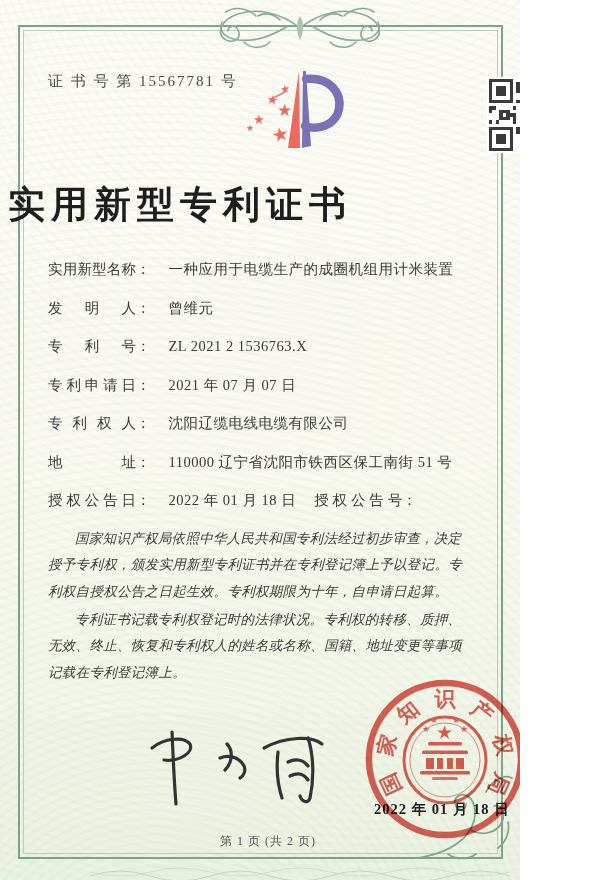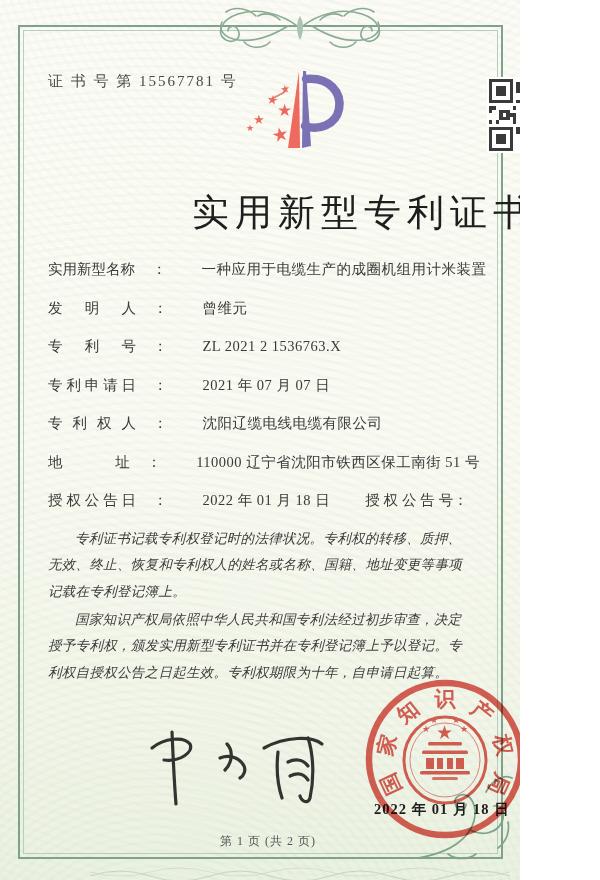--- a/index.html
+++ b/index.html
@@ -21,25 +21,25 @@
   .ornament-br{position:absolute;right:2px;bottom:8px;width:110px;height:110px;}
   .waves-bottom{position:absolute;left:90px;bottom:0;width:420px;height:16px;opacity:.55;}
 
   .cert-no{position:absolute;left:48px;top:72px;font-size:15px;letter-spacing:2px;color:#4a4a4a;}
   .red-mark{position:absolute;left:268px;top:82px;width:20px;height:12px;
     border-bottom:2px solid rgba(198,60,50,.6);transform:rotate(-27deg);border-radius:0 0 8px 0;}
 
   .logo{position:absolute;left:246px;top:66px;width:102px;height:88px;}
   .qr{position:absolute;left:487px;top:77px;width:72px;height:72px;background:#fff;padding:2px;}
 
-  .title{position:absolute;left:0;top:172px;width:100%;text-align:right;
-    font-size:37px;font-weight:400;letter-spacing:6px;color:#1e1e1e;margin:16px;}
+  .title{position:absolute;left:0;top:172px;width:100%;text-align:left;
+    font-size:37px;font-weight:700;letter-spacing:6px;color:#1e1e1e;margin:8px;}
 
   .fields{position:absolute;left:48px;right:40px;top:258px;font-size:14.5px;color:#3a3a3a;}
-  .frow{display:flex;align-items:baseline;line-height:22px;margin-bottom:16.5px;white-space:nowrap;gap:17px;}
+  .frow{display:flex;align-items:baseline;line-height:22px;margin-bottom:16.5px;white-space:nowrap;}
   .flabel{display:inline-block;width:88px;text-align:justify;text-align-last:justify;}
   .fcolon{margin:0 2px 0 0;}
   .fvalue{margin-left:16px;letter-spacing:.5px;}
   .pair2{margin-left:18px;display:flex;align-items:center;}
 
   .paras{position:absolute;left:48px;right:46px;top:526px;font-size:13.5px;line-height:1.95;
     color:#3b3b3b;font-style:italic;}
   .paras p{margin:0 0 2px 0;text-indent:2em;letter-spacing:.3px;}
 
   .signer{position:absolute;left:50px;top:738px;font-family:"Liberation Sans","DejaVu Sans",sans-serif;
@@ -272,22 +272,22 @@
         <span class="fcolon">：</span>
       <span class="fvalue">2022 年 01 月 18 日</span>
       <span class="pair2">
         <span class="flabel">授权公告号</span>
           <span class="fcolon">：</span>
       </span>
     </div>
   </div>
 
   <div class="paras">
+    <p>国家知识产权局依照中华人民共和国专利法经过初步审查，决定授予专利权，颁发实用新型专利证书并在专利登记簿上予以登记。专利权自授权公告之日起生效。专利权期限为十年，自申请日起算。</p>
     <p>专利证书记载专利权登记时的法律状况。专利权的转移、质押、无效、终止、恢复和专利权人的姓名或名称、国籍、地址变更等事项记载在专利登记簿上。</p>
-    <p>国家知识产权局依照中华人民共和国专利法经过初步审查，决定授予专利权，颁发实用新型专利证书并在专利登记簿上予以登记。专利权自授权公告之日起生效。专利权期限为十年，自申请日起算。</p>
   </div>
 
 
   <svg class="sig-svg" viewBox="0 0 215 100">
     <g stroke="#1f1f1f" stroke-width="3.2" fill="none" stroke-linecap="round" opacity=".9">
       <path d="M24,36 C36,26 56,24 62,32 C66,40 52,50 36,48"></path>
       <path d="M44,20 C45,42 46,68 48,92"></path>
       <path d="M99,32 C105,38 105,50 97,58"></path>
       <path d="M92,46 C102,42 112,46 116,54 C118,58 116,64 112,66"></path>
       <path d="M136,36 C158,24 184,24 194,32"></path>

